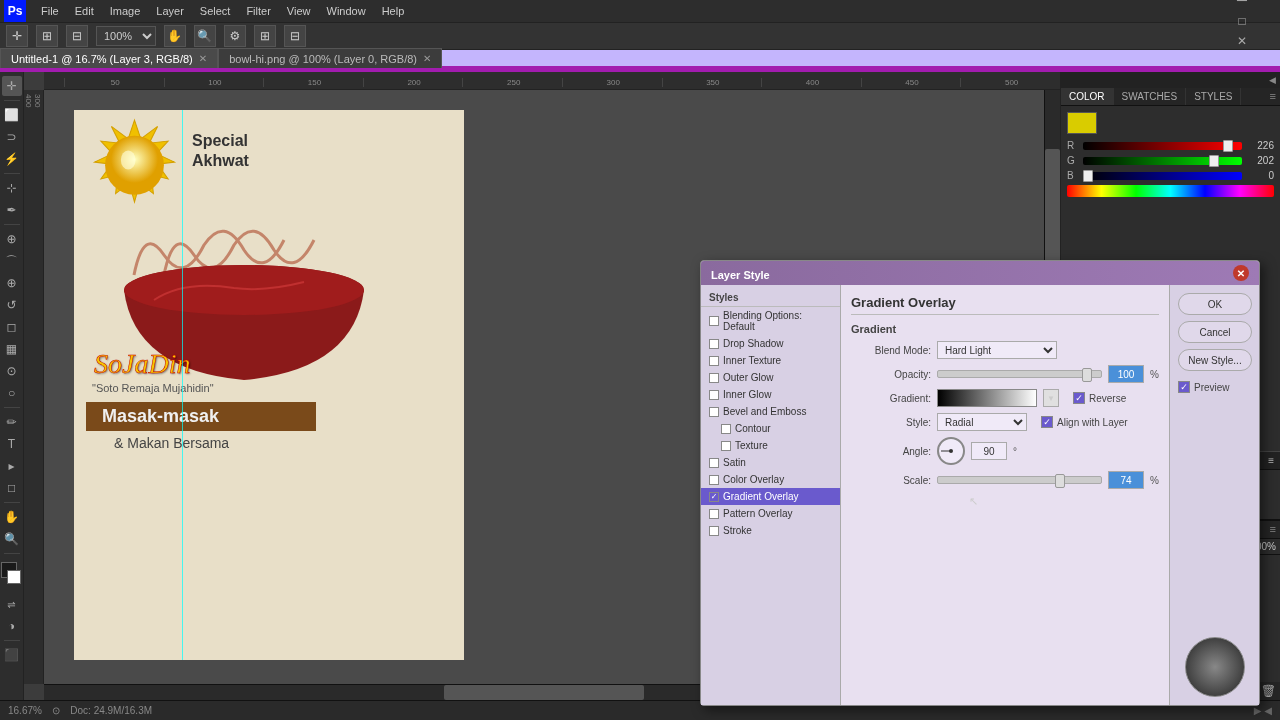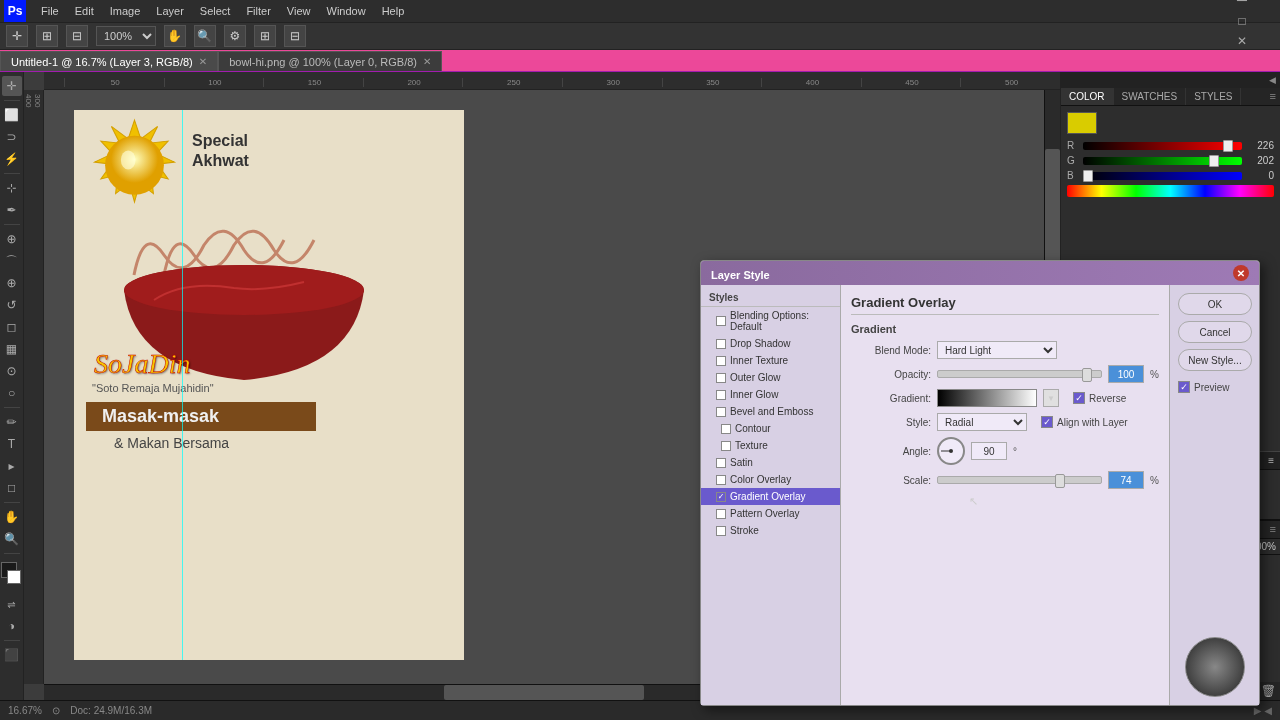--- a/index.html
+++ b/index.html
@@ -66,25 +66,25 @@
     .status-text {
       color: #bbb;
       font-size: 11px;
       flex: 1;
       text-align: center;
     }
 
     
     #tabbar {
       height: 22px;
-      background: #ec4899;
-      display: flex;
-      align-items: flex-end;
+      background: #c4b5fd;
+      display: flex;
+      align-items: center;
       padding: 0;
-      border-bottom: 1px solid #a21caf;
+      border-bottom: 6px solid #a21caf;
     }
     .tab {
       height: 20px;
       padding: 0 10px;
       background: #3c3c3c;
       border: 1px solid #555;
       border-bottom: none;
       display: flex;
       align-items: center;
       gap: 6px;
@@ -371,21 +371,21 @@
       font-size: 10px;
       font-weight: bold;
       color: #444;
       padding: 3px 8px;
       border-bottom: 1px solid #bbb;
     }
     .style-item {
       display: flex;
       align-items: center;
       gap: 4px;
-      padding: 3px 15px;
+      padding: 3px 8px;
       font-size: 10px;
       color: #333;
       cursor: pointer;
     }
     .style-item.active {
       background: #6a5acd;
       color: white;
     }
     .style-checkbox {
       width: 10px; height: 10px;

